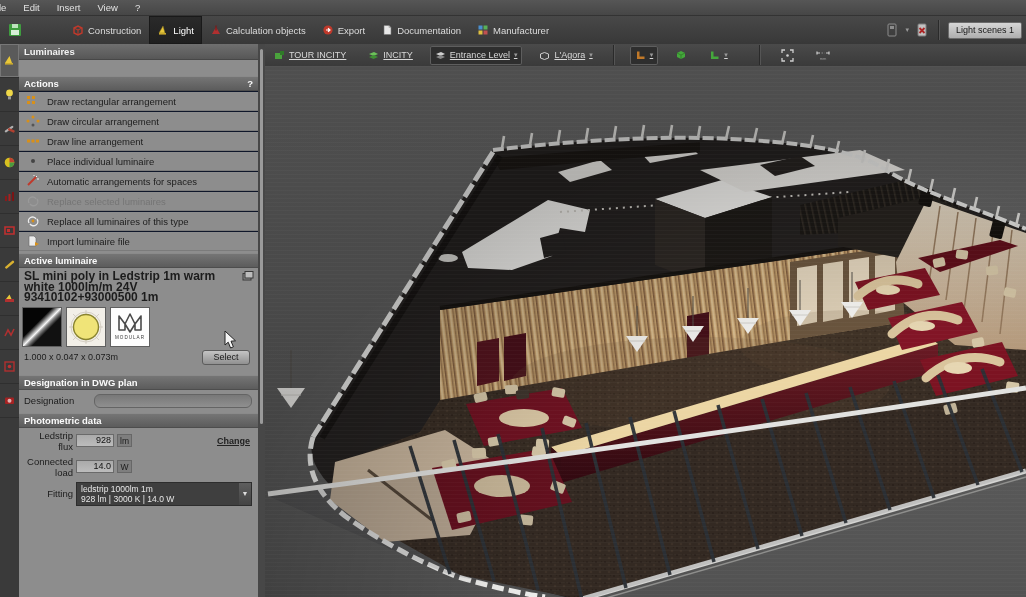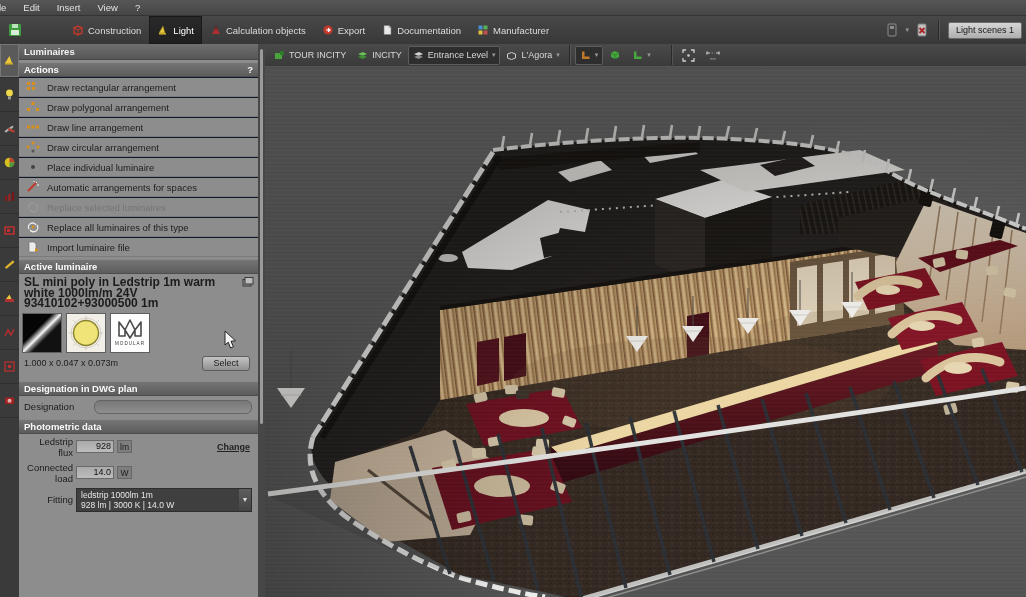--- a/index.html
+++ b/index.html
@@ -23,21 +23,21 @@
   .btn-lightscenes{background:linear-gradient(#d6d6d6,#aeaeae);border:1px solid #6b6b6b;border-radius:2px;
      font-size:9px;color:#151515;padding:1px 7px;height:13px;line-height:13px;}
   .vsep{width:1px;height:20px;background:#2a2a2a;border-right:1px solid #555;margin:0 3px;}
   
   .iconstrip{position:absolute;left:0;top:44px;width:19px;bottom:0;background:#3a3a3a;border-right:1px solid #2c2c2c;}
   .strip-tile{width:19px;height:33px;display:flex;align-items:center;justify-content:center;border-bottom:1px solid #2f2f2f;}
   .strip-tile.active{background:#5a5a5a;box-shadow:inset 0 0 0 1px #777;}
   
   .leftpanel{position:absolute;left:19px;top:44px;width:239px;bottom:0;background:#8d8d8d;font-size:9.5px;color:#1c1c1c;}
   .ptitle{height:15px;line-height:15px;background:linear-gradient(#6f6f6f,#575757);color:#f2f2f2;font-weight:bold;
-     padding:0 5px;border-bottom:1px solid #474747;margin-bottom:2px;}
+     padding:0 5px;border-bottom:1px solid #474747;margin-bottom:16px;}
   .sheader{height:13px;line-height:13px;background:linear-gradient(#757575,#5c5c5c);color:#fafafa;font-weight:bold;
      padding:0 5px;border-top:1px solid #8a8a8a;border-bottom:1px solid #4d4d4d;display:flex;justify-content:space-between;}
   .action-row{height:18px;display:flex;align-items:center;gap:7px;padding-left:7px;
      border-top:1px solid #0f172a;border-bottom:1px solid #7b7b7b;}
   .action-row.disabled{color:#757575;}
   .action-row svg{flex:0 0 auto;}
   .alum-name{padding:3px 16px 1px 5px;font-size:12px;line-height:10.5px;position:relative;font-weight:bold;}
   .copyico{position:absolute;right:4px;top:3px;}
   .thumbrow{display:flex;gap:4px;padding:3px 0 3px 3px;}
   .thumb{width:38px;height:38px;background:#fafafa;border:1px solid #5f5f5f;overflow:hidden;}
@@ -54,21 +54,21 @@
   .punit{min-width:13px;height:11px;background:#7e7e7e;border:1px solid #676767;font-size:8.5px;text-align:center;line-height:12px;}
   .changelink{position:absolute;right:8px;font-size:9px;font-weight:bold;color:#222;text-decoration:underline;}
   .fitbox{flex:1;background:#3f3f3f;border:1px solid #2d2d2d;color:#e8e8e8;font-size:8.5px;line-height:10px;
      padding:1px 14px 1px 4px;position:relative;height:20px;}
   .fitarrow{position:absolute;right:0;top:0;bottom:0;width:12px;background:linear-gradient(#5e5e5e,#444);
      color:#ddd;font-size:7px;display:flex;align-items:center;justify-content:center;}
   .gutter{position:absolute;left:258px;top:44px;width:7px;bottom:0;background:#474747;}
   .gutter .bar{position:absolute;left:2px;top:5px;width:3px;height:375px;background:#9a9a9a;border-radius:2px;}
   
   .vtoolbar{position:absolute;left:265px;top:44px;right:0;height:22px;background:linear-gradient(#4a4a4a,#3a3a3a);
-     border-bottom:1px solid #242424;display:flex;align-items:center;gap:1px;padding:0 4px;font-size:9px;color:#d8d8d8;}
+     border-bottom:1px solid #242424;display:flex;align-items:center;gap:12px;padding:0 4px;font-size:9px;color:#d8d8d8;text-decoration:underline;}
   .vbtn{display:flex;align-items:center;gap:4px;padding:1px 5px;height:17px;border-radius:2px;}
   .vbtn.pressed{background:#2e2e2e;box-shadow:inset 0 0 0 1px #5e5e5e;}
   
   .viewport{position:absolute;left:265px;top:66px;right:0;bottom:0;
      background:linear-gradient(180deg,#696969 0%,#616161 45%,#525252 100%);}
   .scan{position:absolute;inset:0;background:repeating-linear-gradient(180deg,rgba(255,255,255,.025) 0 1px,transparent 1px 4px);
      pointer-events:none;}
   .cursor{position:absolute;left:224px;top:331px;width:13px;height:18px;z-index:50;}
 </style>
 </head>
@@ -232,42 +232,34 @@
       <svg width="14" height="12" viewBox="0 0 14 12">
         <rect x="1" y="1" width="3" height="3" fill="#d89018"></rect>
           <rect x="6" y="1" width="3" height="3" fill="#d89018"></rect>
         <rect x="1" y="6" width="3" height="3" fill="#d89018"></rect>
           <rect x="6" y="6" width="3" height="3" fill="#d89018"></rect>
       </svg>
       <span>Draw rectangular arrangement</span>
     </div>
     <div class="action-row">
       <svg width="14" height="12" viewBox="0 0 14 12">
-        <rect x="1" y="7" width="3" height="3" fill="#d89018"></rect>
-          <rect x="5.5" y="1" width="3" height="3" fill="#d89018"></rect>
-          <rect x="10" y="7" width="3" height="3" fill="#d89018"></rect>
-      </svg>
-      <span>Draw polygonal arrangement</span>
-    </div>
-    <div class="action-row">
-      <svg width="14" height="12" viewBox="0 0 14 12">
-        <rect x="1" y="4.5" width="3" height="3" fill="#d89018"></rect>
-          <rect x="5.5" y="4.5" width="3" height="3" fill="#d89018"></rect>
-          <rect x="10" y="4.5" width="3" height="3" fill="#d89018"></rect>
-      </svg>
-      <span>Draw line arrangement</span>
-    </div>
-    <div class="action-row">
-      <svg width="14" height="12" viewBox="0 0 14 12">
         <circle cx="7" cy="2" r="1.5" fill="#d89018"></circle>
           <circle cx="2" cy="6" r="1.5" fill="#d89018"></circle>
         <circle cx="12" cy="6" r="1.5" fill="#d89018"></circle>
           <circle cx="7" cy="10" r="1.5" fill="#555"></circle>
       </svg>
       <span>Draw circular arrangement</span>
+    </div>
+    <div class="action-row">
+      <svg width="14" height="12" viewBox="0 0 14 12">
+        <rect x="1" y="4.5" width="3" height="3" fill="#d89018"></rect>
+          <rect x="5.5" y="4.5" width="3" height="3" fill="#d89018"></rect>
+          <rect x="10" y="4.5" width="3" height="3" fill="#d89018"></rect>
+      </svg>
+      <span>Draw line arrangement</span>
     </div>
     <div class="action-row">
       <svg width="14" height="12" viewBox="0 0 14 12">
         <circle cx="7" cy="6" r="2" fill="#444"></circle>
       </svg>
       <span>Place individual luminaire</span>
     </div>
     <div class="action-row">
       <svg width="14" height="12" viewBox="0 0 14 12">
         <line x1="2" y1="10" x2="10" y2="2" stroke="#c0392b" stroke-width="2"></line>

